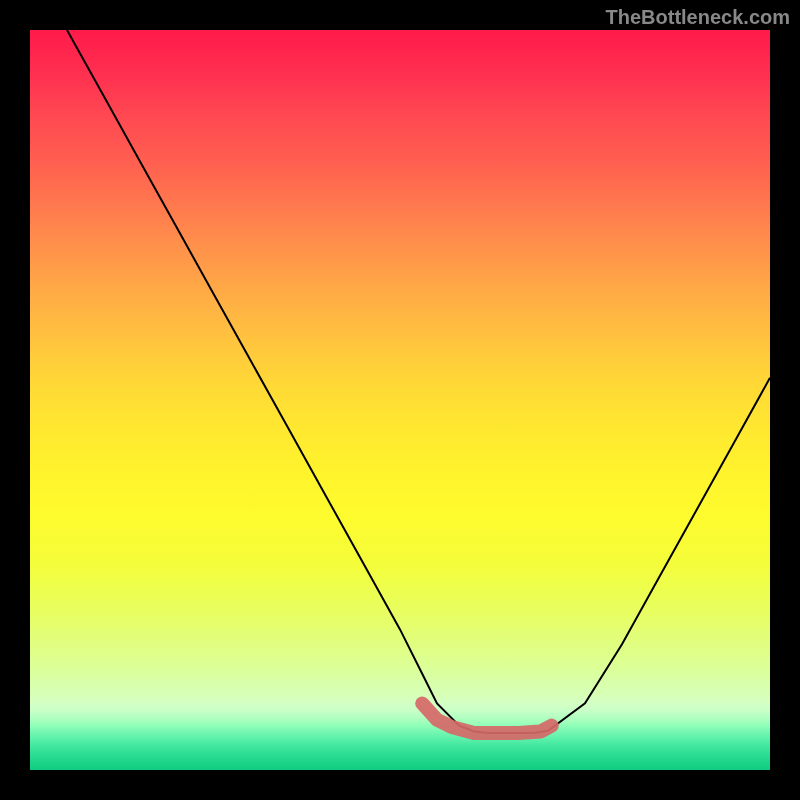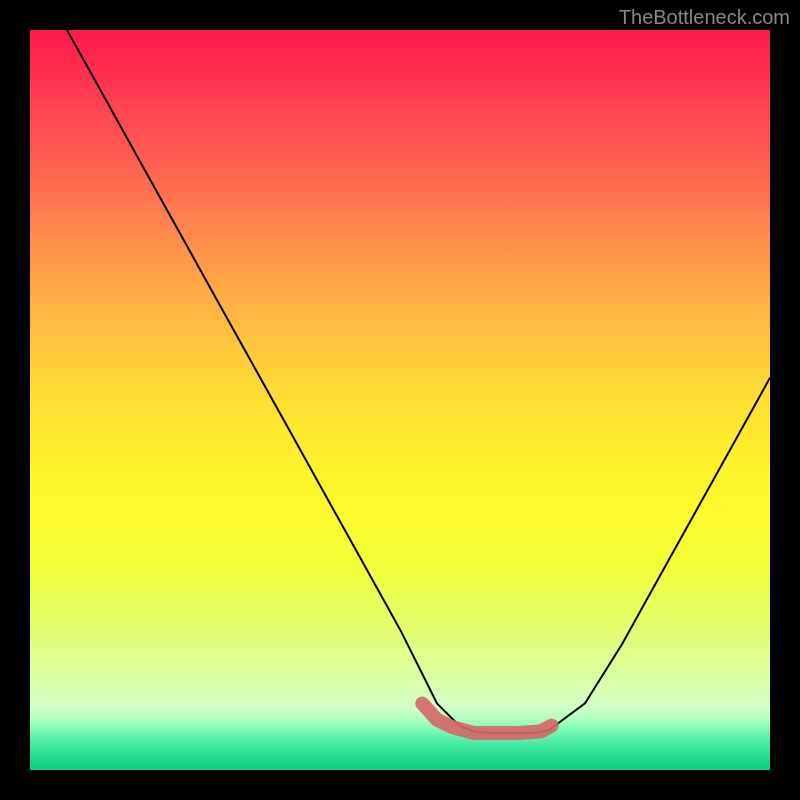--- a/index.html
+++ b/index.html
@@ -54,21 +54,21 @@
       #1bd488 99%,
       #10cc80 100%
     );
   }
   .watermark {
     position: absolute;
     top: 6px;
     right: 10px;
     color: #888;
     font-size: 20px;
-    font-weight: normal;
+    font-weight: bold;
     z-index: 10;
   }
   svg.curve {
     position: absolute;
     left: 0;
     top: 0;
     width: 740px;
     height: 740px;
   }
 </style>

